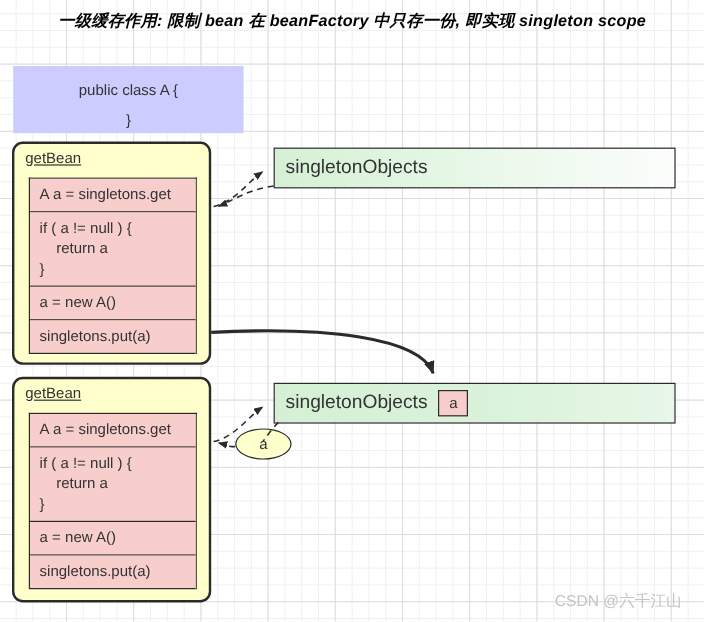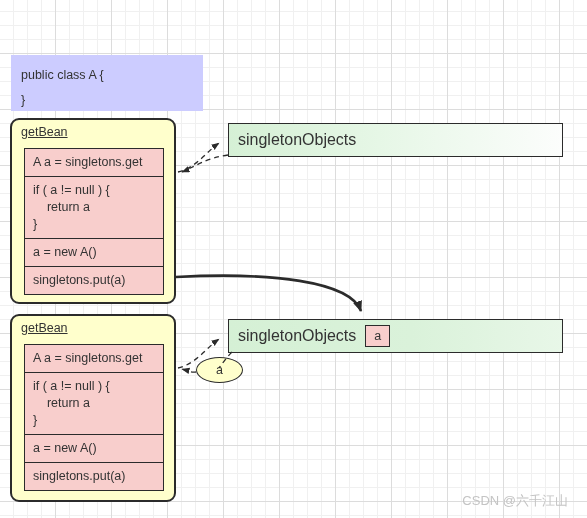--- a/index.html
+++ b/index.html
@@ -54,20 +54,21 @@
     left: 11px;
     top: 55px;
     width: 192px;
     height: 56px;
     background: #ccccff;
     box-sizing: border-box;
     padding: 8px 10px 0 10px;
     font-size: 12.5px;
     color: #333333;
     line-height: 25px;
+    text-align: center;
   }
 
   
   .getbean {
     position: absolute;
     left: 10px;
     width: 166px;
     background: #ffffcc;
     border: 2.5px solid #2b2b2b;
     border-radius: 9px;
@@ -177,20 +178,21 @@
     font-size: 13px;
     color: #c4c4c4;
     white-space: nowrap;
   }
 </style>
 </head>
 <body>
 
 <div id="canvas">
 
+  <div id="title">一级缓存作用: 限制 bean 在 beanFactory 中只存一份, 即实现 singleton scope</div>
 
   <div id="class-box">
     <div>public class A {</div>
     <div>}</div>
   </div>
 
   <div class="getbean" id="getbean-1">
     <div class="getbean-title">getBean</div>
     <div class="stmt-list">
       <div class="stmt">A a = singletons.get</div>

